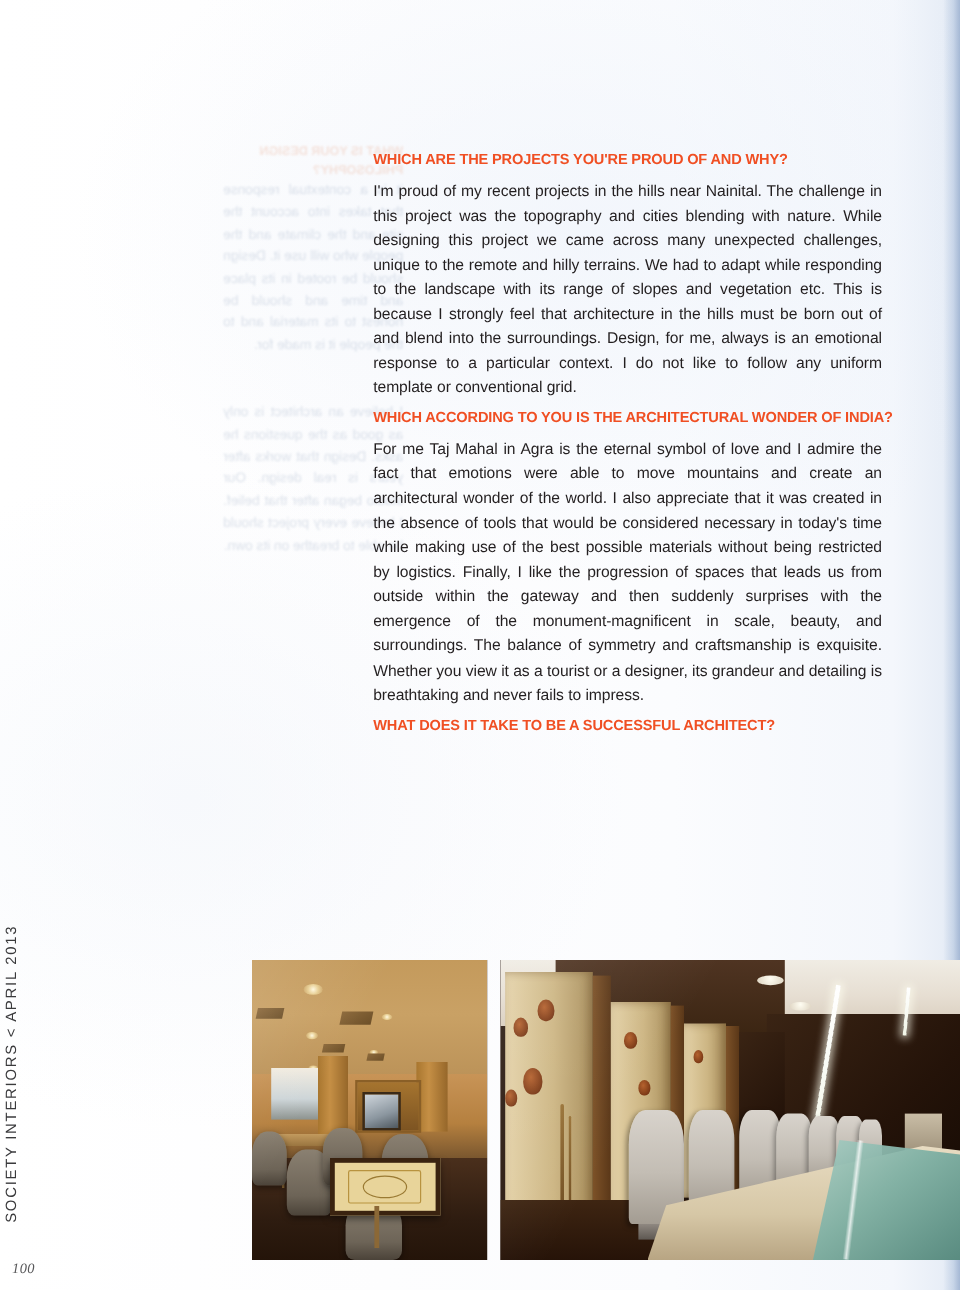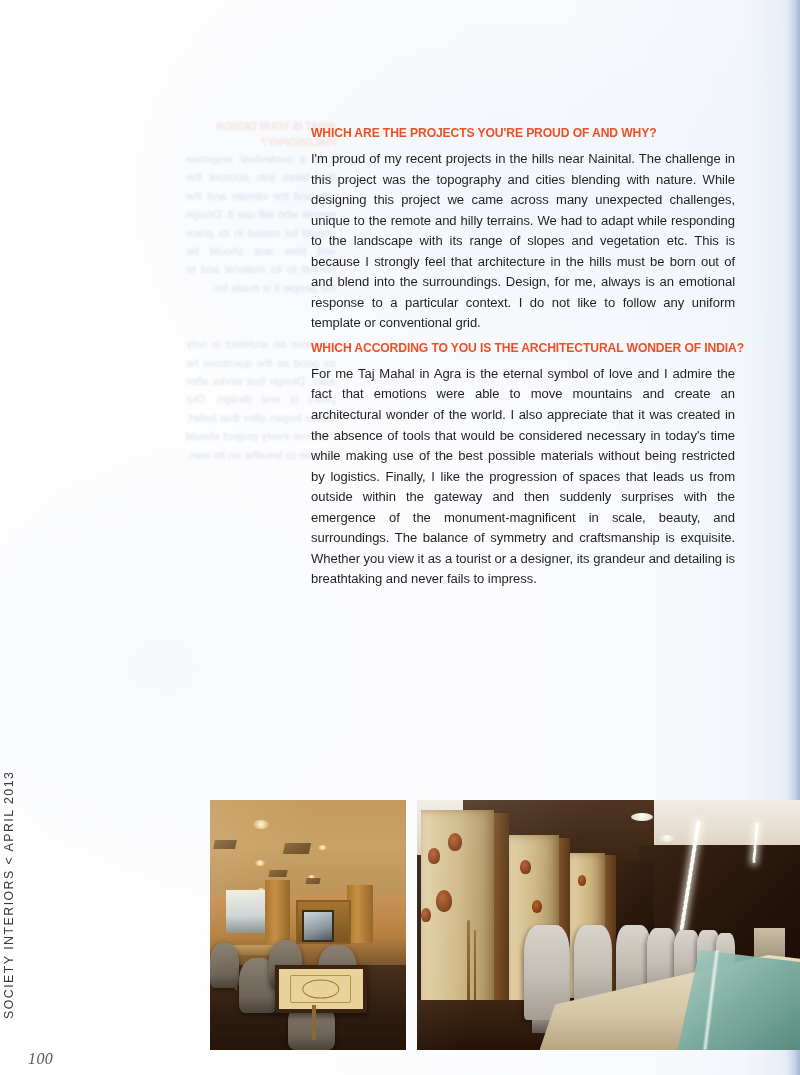--- a/index.html
+++ b/index.html
@@ -84,25 +84,25 @@
     transform-origin: left bottom;
     transform: rotate(-90deg);
     white-space: nowrap;
     font-family: "Liberation Sans", sans-serif;
     font-size: 12.4px;
     letter-spacing: 1.45px;
     color: #3a3a3c;
   }
   .folio {
     position: absolute;
-    left: 28px;
+    left: 10px;
     top: 1050px;
     font-family: "Liberation Serif", serif;
     font-style: italic;
-    font-size: 16px;
+    font-size: 12px;
     color: #58585a;
     letter-spacing: 0.4px;
   }
 
   
   .column {
     position: absolute;
     left: 311px;
     top: 126px;
     width: 424px;
@@ -320,20 +320,21 @@
       <h2 class="qa-head">WHICH ARE THE PROJECTS YOU'RE PROUD OF AND WHY?</h2>
       <p class="qa-body">I'm proud of my recent projects in the hills near Nainital.  The challenge in this project was the topography and cities blending with nature. While designing this project we came across  many unexpected challenges, unique to the remote and hilly terrains. We had to adapt while responding to the landscape with its range of slopes and vegetation etc. This is because I strongly feel that architecture in the hills must be born out of and blend into the surroundings. Design, for me, always is an emotional response to a particular context. I do not like to follow any uniform template or conventional grid.</p>
     </div>
 
     <div class="qa-block">
       <h2 class="qa-head">WHICH ACCORDING TO YOU IS THE ARCHITECTURAL WONDER OF INDIA?</h2>
       <p class="qa-body">For me Taj Mahal in Agra is the eternal symbol of love and I admire the fact that emotions were able to move mountains and create an architectural wonder of the world. I also appreciate that it was created in the absence of tools that would be considered necessary in today's time while making use of the best possible materials without being restricted by logistics. Finally, I like the progression of spaces that leads us from outside within the gateway and then suddenly surprises with the emergence of the monument-magnificent in scale, beauty, and surroundings. The balance of symmetry and craftsmanship is exquisite. Whether you view it as a tourist or a designer, its grandeur and detailing is breathtaking and never fails to impress.</p>
     </div>
 
     <div class="qa-block">
+      <h2 class="qa-head">WHAT DOES IT TAKE TO BE A SUCCESSFUL ARCHITECT?</h2>
     </div>
 
     <div class="qa-block">
     </div>
 
   </div>
 
   <div class="photo photo-left">
     <div class="lounge-ceiling"></div>
 

